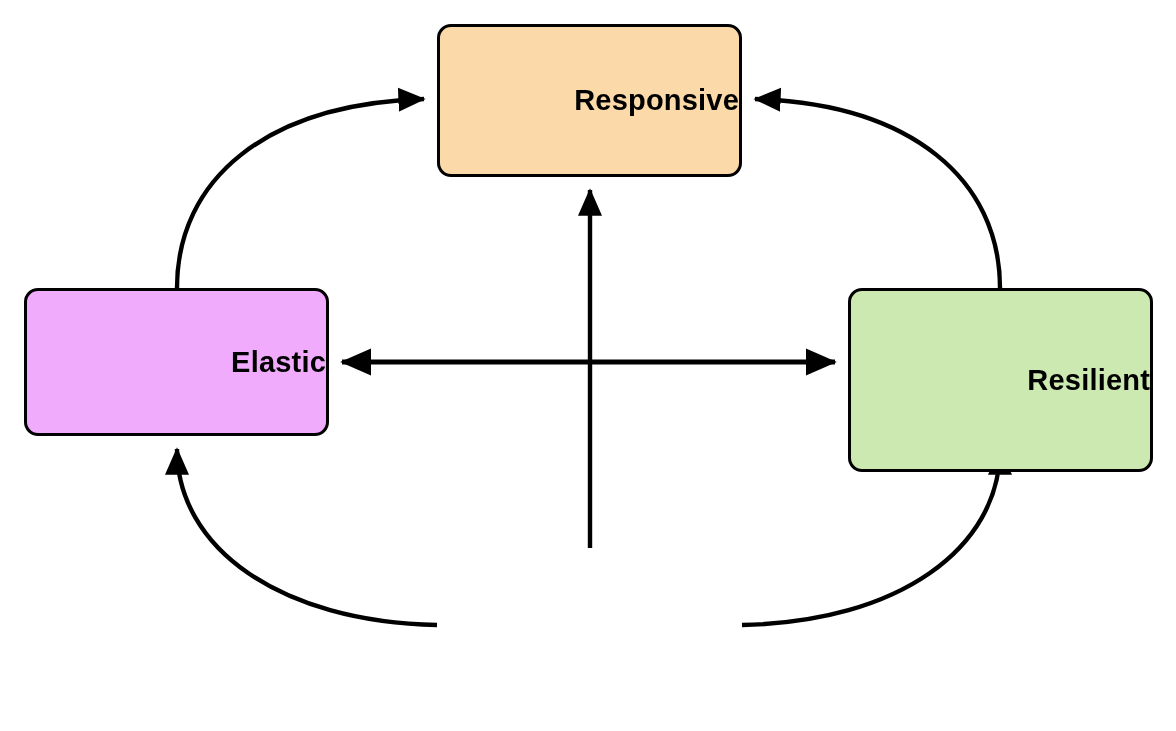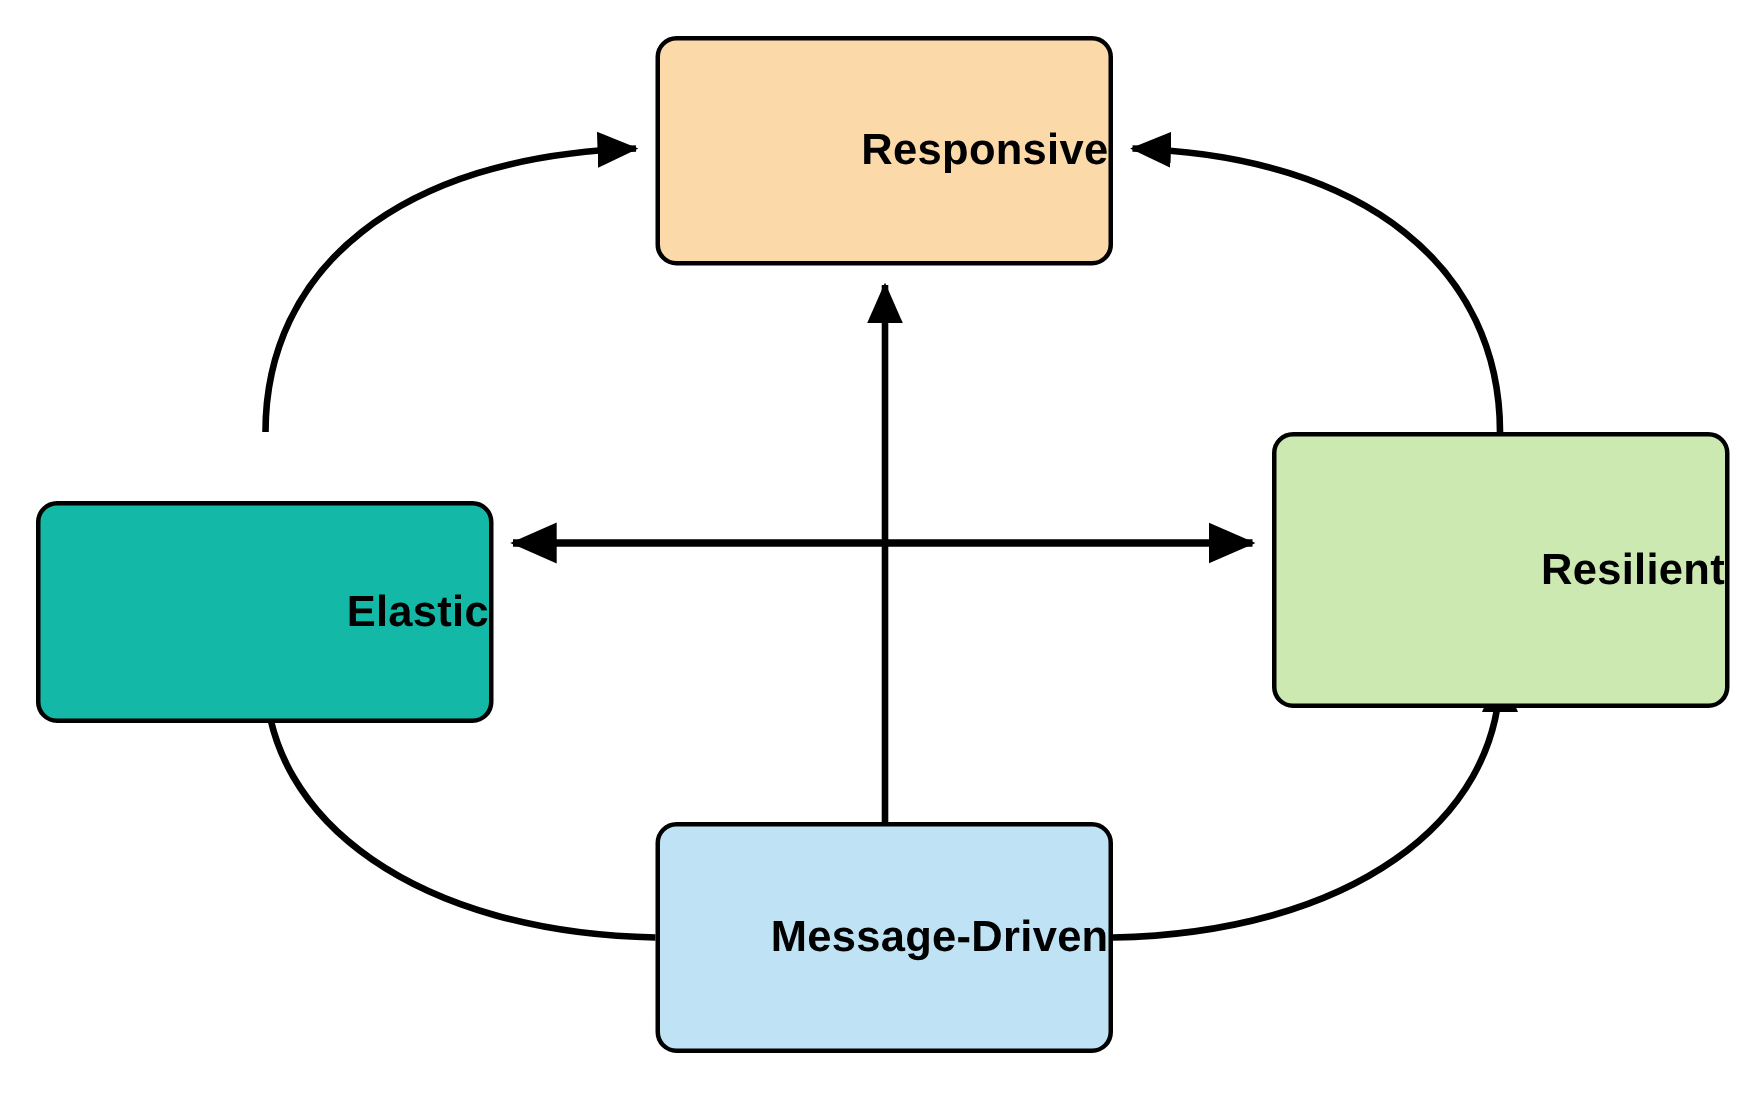--- a/index.html
+++ b/index.html
@@ -93,25 +93,22 @@
 
     <path d="M 590 548 L 590 190" fill="none" stroke="#000000" stroke-width="4.4" marker-end="url(#arrowEnd)"></path>
 
     <path d="M 342 362 L 835 362" fill="none" stroke="#000000" stroke-width="5" marker-start="url(#arrowStart)" marker-end="url(#arrowEnd)"></path>
   </svg>
 
   <div class="node" id="node-responsive" style="background:#fbd9a8;">
     <span class="node-label">Responsive</span>
   </div>
 
-  <div class="node" id="node-elastic" style="background:#14b8a6;margin-top:46px;">
+  <div class="node" id="node-elastic" style="background:#f0abfc;">
     <span class="node-label">Elastic</span>
   </div>
 
   <div class="node" id="node-resilient" style="background:#cbe9b0;">
     <span class="node-label">Resilient</span>
   </div>
 
-  <div class="node" id="node-message-driven" style="background:#bfe3f5;">
-    <span class="node-label">Message-Driven</span>
-  </div>
 
 </div>
 
 </body></html>

